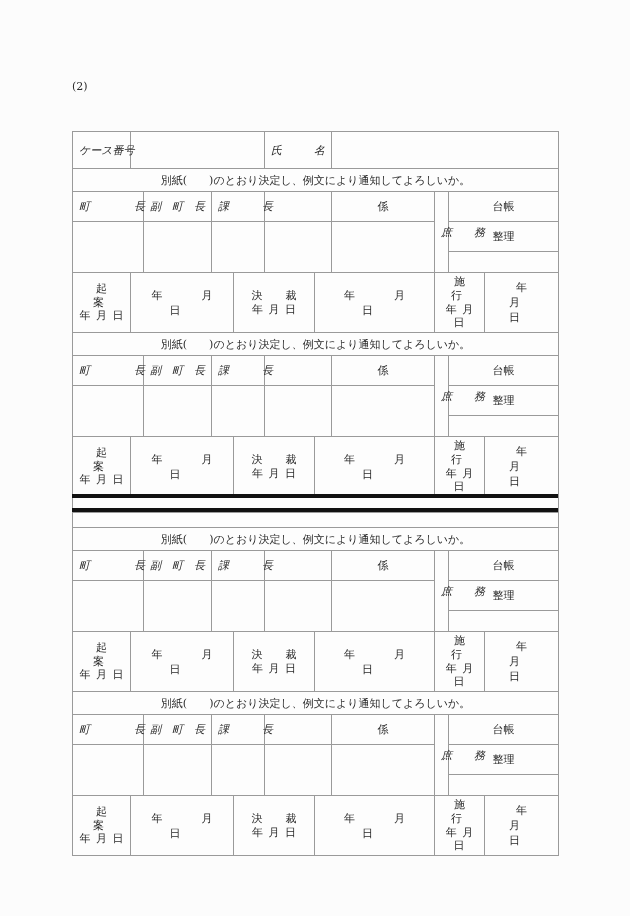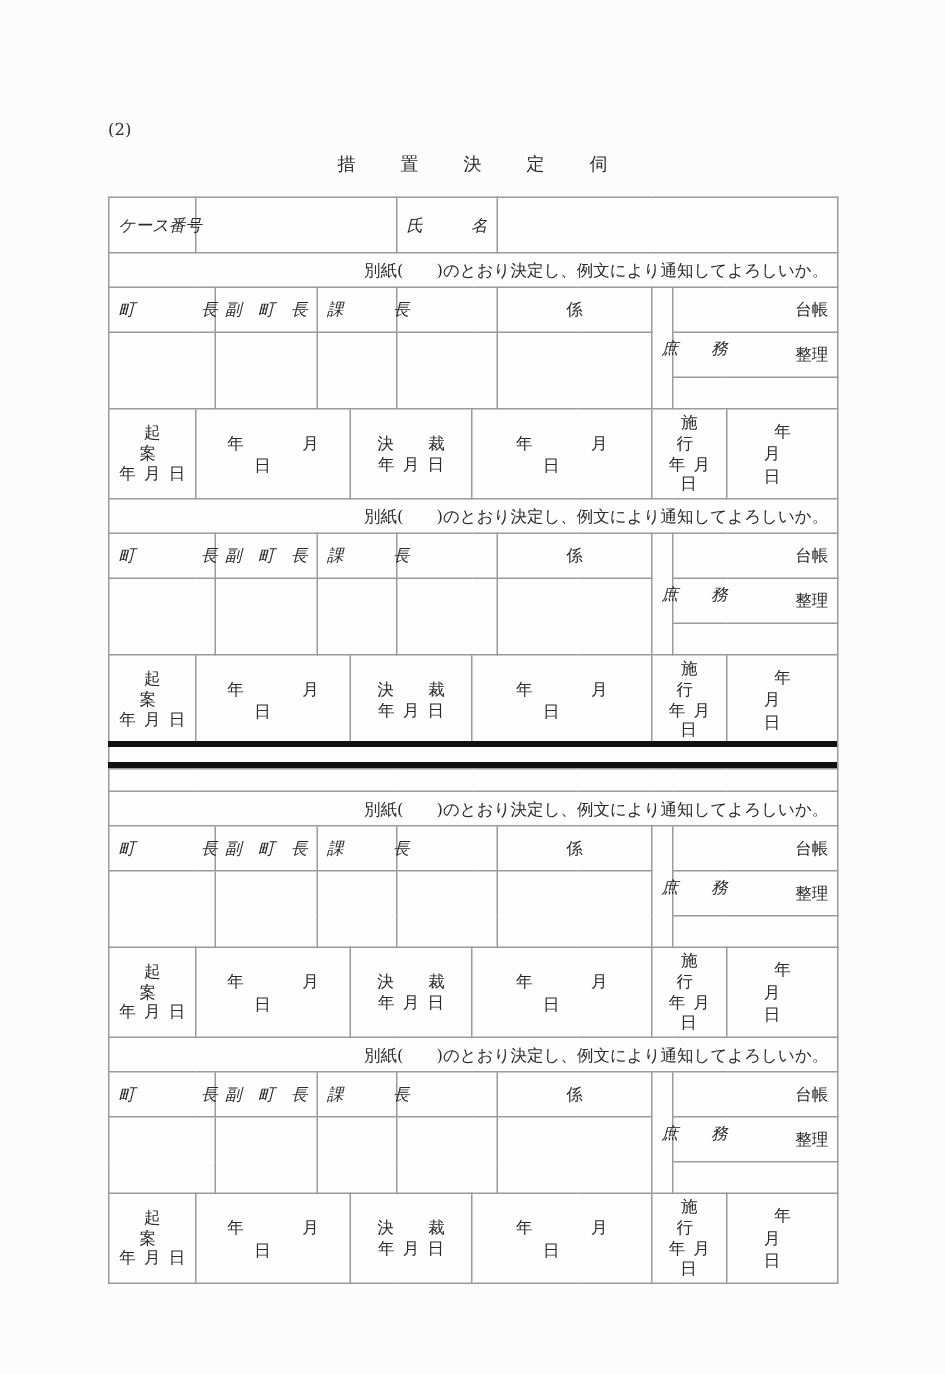--- a/index.html
+++ b/index.html
@@ -65,21 +65,21 @@
     white-space: nowrap;
     font-style: italic;
   }
   .lbl-center {
     display: block;
     text-align: center;
     padding: 2px 4px;
   }
   .lbl-left {
     display: block;
-    text-align: right;
+    text-align: center;
     padding: 3px 6px;
   }
   .twoline {
     display: block;
     text-align: center;
     line-height: 1.25;
     padding: 2px 3px;
   }
   .twoline .t1 {
     display: block;
@@ -106,21 +106,20 @@
     background: #111111;
   }
 </style>
 </head>
 <body>
 
 <div class="page">
 
   <div class="page-number">(2)</div>
 
-  <div class="doc-title">措　置　決　定　伺</div>
 
   <table class="form-table" style="top:131px;">
     <colgroup>
       <col style="width:58px">
       <col style="width:13px">
       <col style="width:34px">
       <col style="width:34px">
       <col style="width:22px">
       <col style="width:31px">
       <col style="width:50px">

